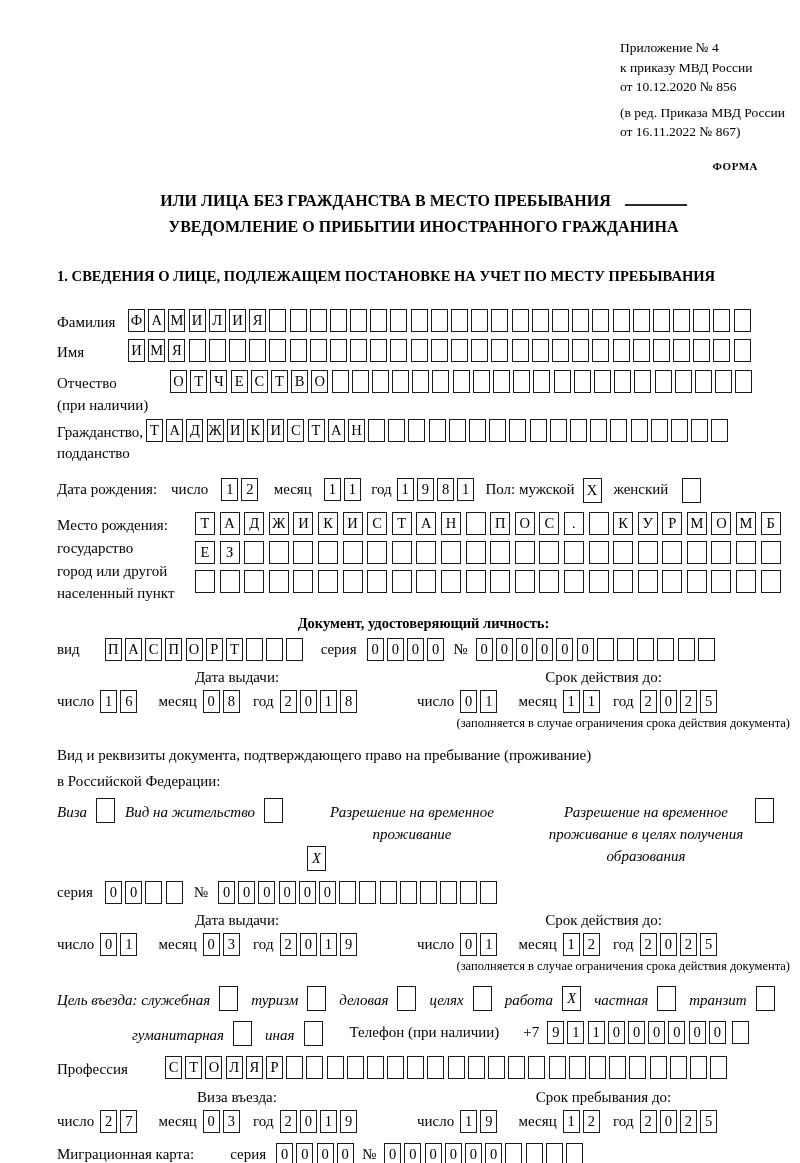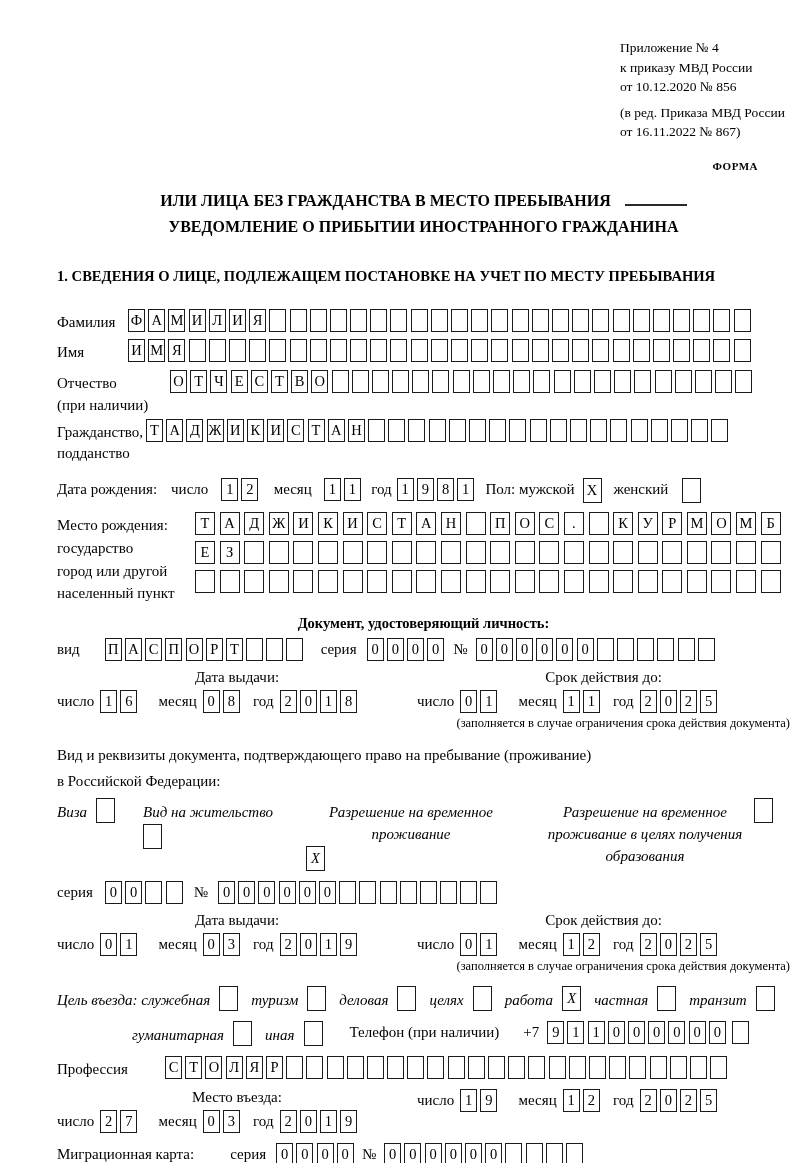--- a/index.html
+++ b/index.html
@@ -474,21 +474,21 @@
     <div>в Российской Федерации:</div>
   </div>
 
   <div class="opt-row">
     <div class="opt">
       <span class="olbl">Виза</span>
       <span class="cells cbox">
           <span class="cell"></span>
         </span>
     </div>
-    <div class="opt" style="margin-left:28px;flex-direction:column;">
+    <div class="opt" style="margin-left:10px;">
       <span class="olbl">Вид на жительство</span>
       <span class="cells cbox">
           <span class="cell"></span>
         </span>
     </div>
     <div class="opt" style="margin-left:24px;flex-direction:column;">
       <span class="olbl center ow1">Разрешение на временное проживание</span>
       <span class="cells cbox">
           <span class="cell">X</span>
         </span>
@@ -682,21 +682,21 @@
         <span class="cell"></span>
         <span class="cell"></span>
         <span class="cell"></span>
         <span class="cell"></span>
         <span class="cell"></span>
       </div>
   </div>
 
   <div class="dates mt10">
     <div class="dcol-left">
-      <div class="dhead">Место въезда:</div>
+      <div class="dhead">Виза въезда:</div>
       <div class="dgroup">
         <span class="dlbl">число</span>
         <span class="cells">
             <span class="cell">2</span>
             <span class="cell">7</span>
           </span>
         <span class="dlbl" style="margin-left:8px;">месяц</span>
         <span class="cells">
             <span class="cell">0</span>
             <span class="cell">3</span>
@@ -704,20 +704,21 @@
         <span class="dlbl">год</span>
         <span class="cells">
             <span class="cell">2</span>
             <span class="cell">0</span>
             <span class="cell">1</span>
             <span class="cell">9</span>
           </span>
       </div>
     </div>
     <div class="dcol-right">
+      <div class="dhead">Срок пребывания до:</div>
       <div class="dgroup">
         <span class="dlbl">число</span>
         <span class="cells">
             <span class="cell">1</span>
             <span class="cell">9</span>
           </span>
         <span class="dlbl" style="margin-left:8px;">месяц</span>
         <span class="cells">
             <span class="cell">1</span>
             <span class="cell">2</span>

